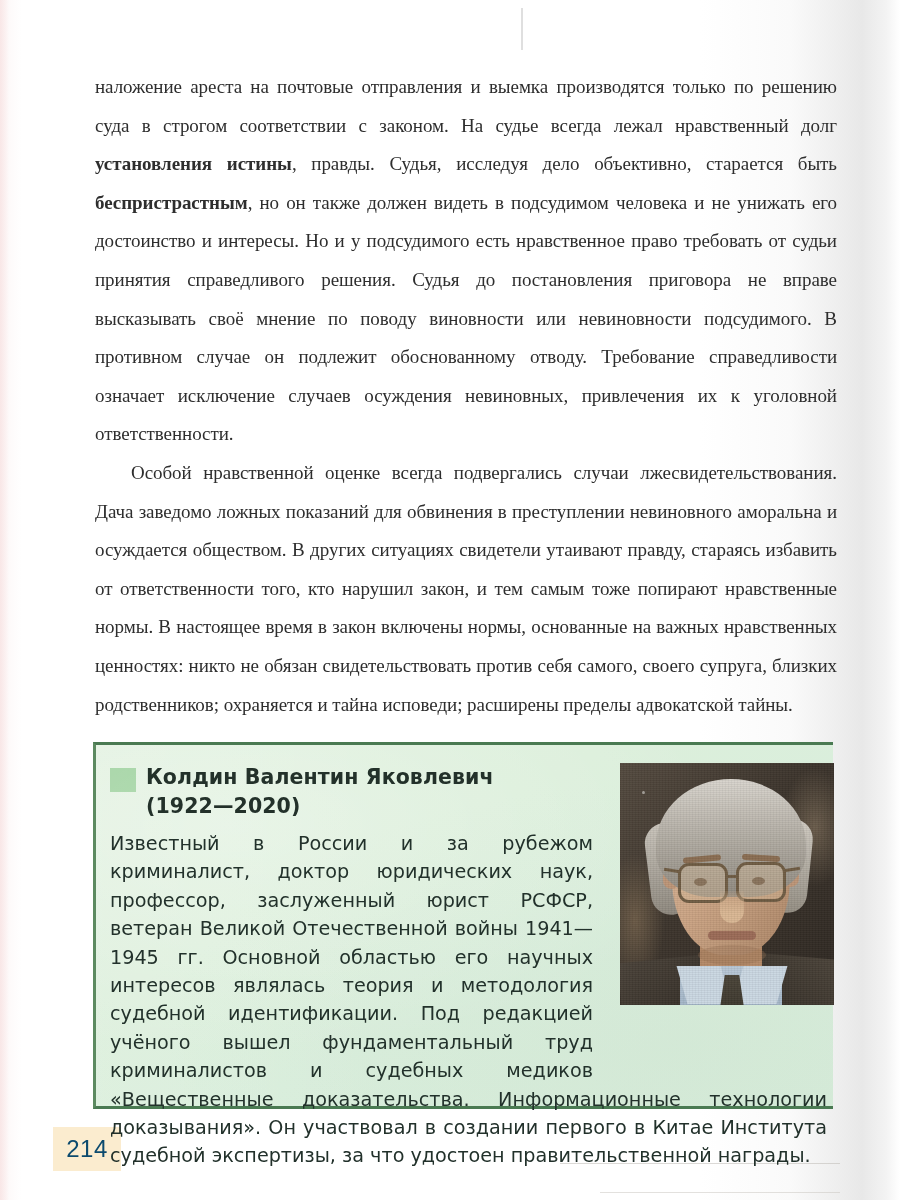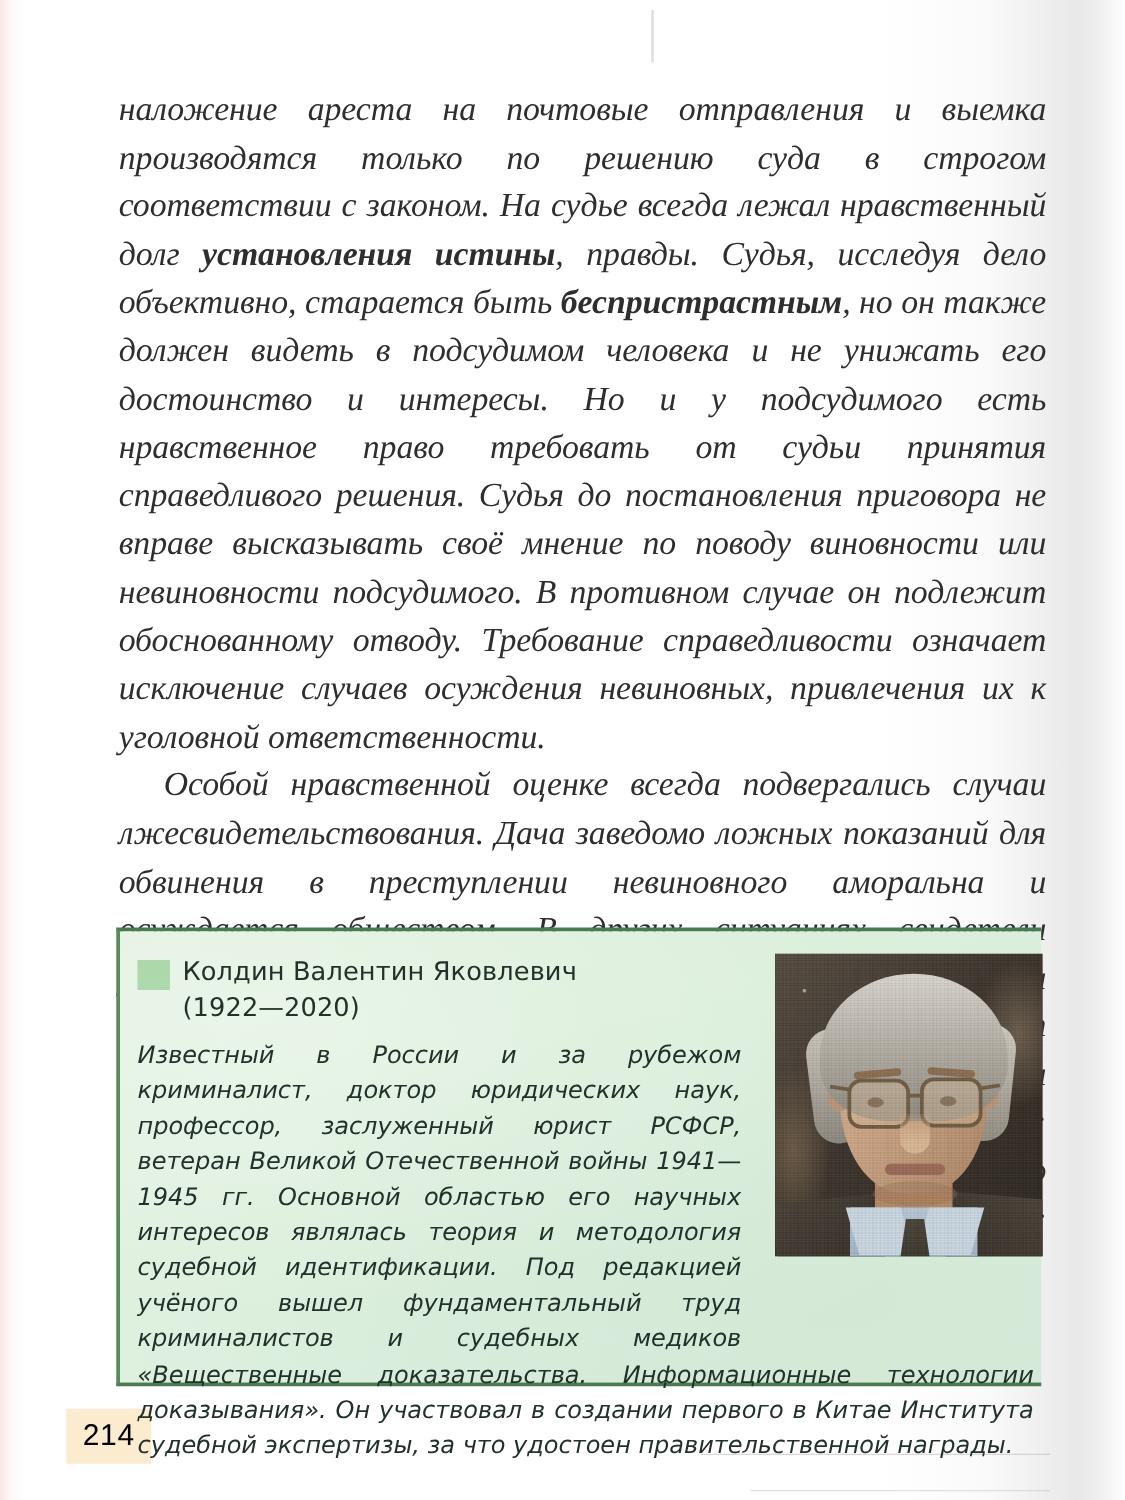--- a/index.html
+++ b/index.html
@@ -62,27 +62,26 @@
     background: linear-gradient(to right, rgba(248,228,228,0.85), rgba(255,255,255,0));
   }
 
   
   .bodytext {
     position: absolute;
     left: 95px;
     top: 68px;
     width: 742px;
     font-family: "Liberation Serif", serif;
-    font-size: 27px;
+    font-size: 19px;
     line-height: 38.6px;
     color: #2e2e2e;
     text-align: justify;
     text-justify: inter-word;
     letter-spacing: -0.05px;
-    font-style: italic;
   }
   .bodytext p {
     margin: 0;
     text-indent: 36px;
   }
   .bodytext p.noindent {
     text-indent: 0;
   }
   .bodytext b {
     font-weight: bold;
@@ -127,41 +126,41 @@
     background: #8cc98c;
   }
 
   .box-heading {
     position: absolute;
     left: 50px;
     top: 18px;
     width: 480px;
     font-family: "DejaVu Sans", sans-serif;
     font-size: 20.5px;
-    font-weight: normal;
+    font-weight: bold;
     line-height: 29px;
     color: #23312a;
     letter-spacing: 0.1px;
     z-index: 3;
   }
 
   .box-body {
     position: absolute;
     left: 14px;
     top: 85px;
     width: 717px;
     font-family: "DejaVu Sans", sans-serif;
     font-size: 19.2px;
     line-height: 28.4px;
     color: #22312b;
     text-align: justify;
     text-justify: inter-word;
     z-index: 3;
   }
-  .box-body p { margin: 0; font-style: italic; }
+  .box-body p { margin: 0; }
   
   .portrait-float {
     float: right;
     width: 222px;
     height: 243px;
     margin: 0 0 6px 12px;
     shape-outside: margin-box;
   }
 
   
@@ -401,21 +400,21 @@
     width: 68px;
     height: 44px;
     background: #fbeccf;
     display: flex;
     align-items: center;
     justify-content: center;
   }
   #page-number-box .num {
     font-family: "Liberation Sans", sans-serif;
     font-size: 24px;
-    color: #000000;
+    color: #0c4a6e;
     letter-spacing: 0.5px;
   }
 </style>
 </head>
 <body>
 
 <div id="page">
 
   <div class="edge-left-tint"></div>
   <div class="scan-line-v"></div>

